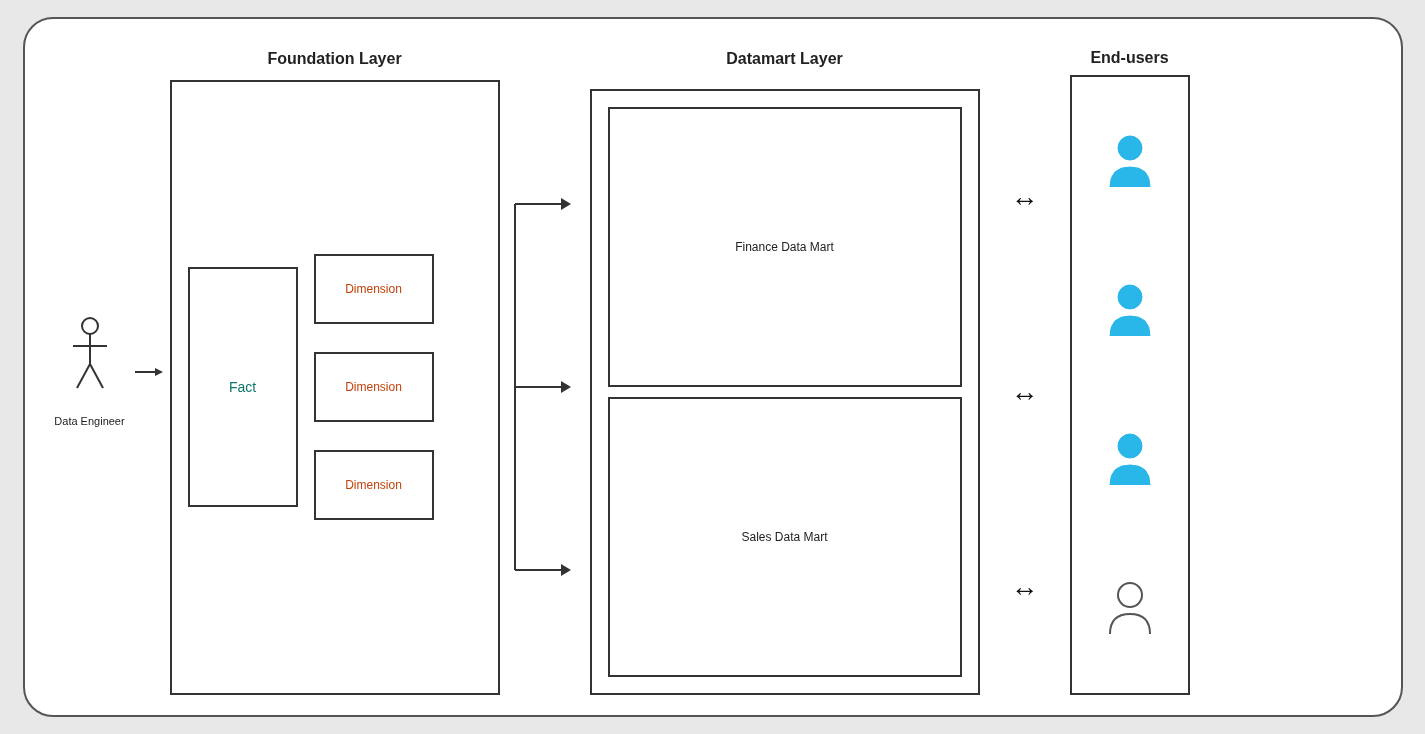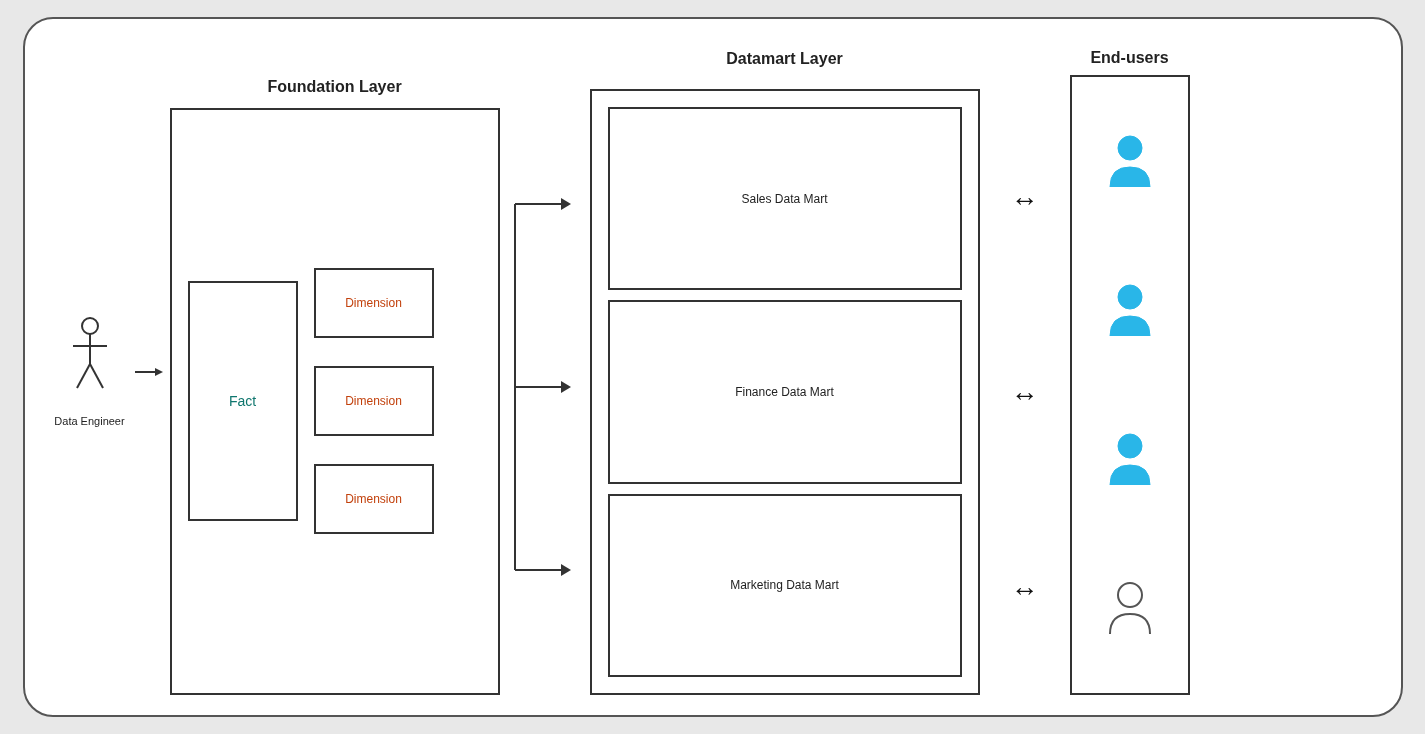--- a/index.html
+++ b/index.html
@@ -63,21 +63,20 @@
       flex-shrink: 0;
       height: 100%;
     }
     .foundation-label {
       font-size: 16px;
       font-weight: bold;
       text-align: center;
       margin-bottom: 10px;
       color: #222;
       line-height: 1.3;
-      margin-top: 28px;
     }
     .foundation-box {
       border: 2px solid #333;
       width: 330px;
       flex: 1;
       position: relative;
       display: flex;
       align-items: center;
       gap: 16px;
       padding: 16px;
@@ -276,29 +275,25 @@
         <line x1="10" y1="458" x2="58" y2="458" stroke="#333" stroke-width="2"></line>
         <polygon points="56,452 66,458 56,464" fill="#333"></polygon>
       </svg>
     </div>
 
     <div class="section-datamart">
       <div class="datamart-label">Datamart
 Layer</div>
       <div class="datamart-box">
         <div class="mart-item">
-          <span class="mart-item-label">Sales
-Data Mart</span>
-        </div>
-        <div class="mart-item">
           <span class="mart-item-label">Finance
 Data Mart</span>
         </div>
         <div class="mart-item">
-          <span class="mart-item-label">Marketing
+          <span class="mart-item-label">Sales
 Data Mart</span>
         </div>
       </div>
     </div>
 
     <div class="arrows-col">
       <div class="dbl-arrow">↔</div>
       <div class="dbl-arrow">↔</div>
       <div class="dbl-arrow">↔</div>
     </div>

